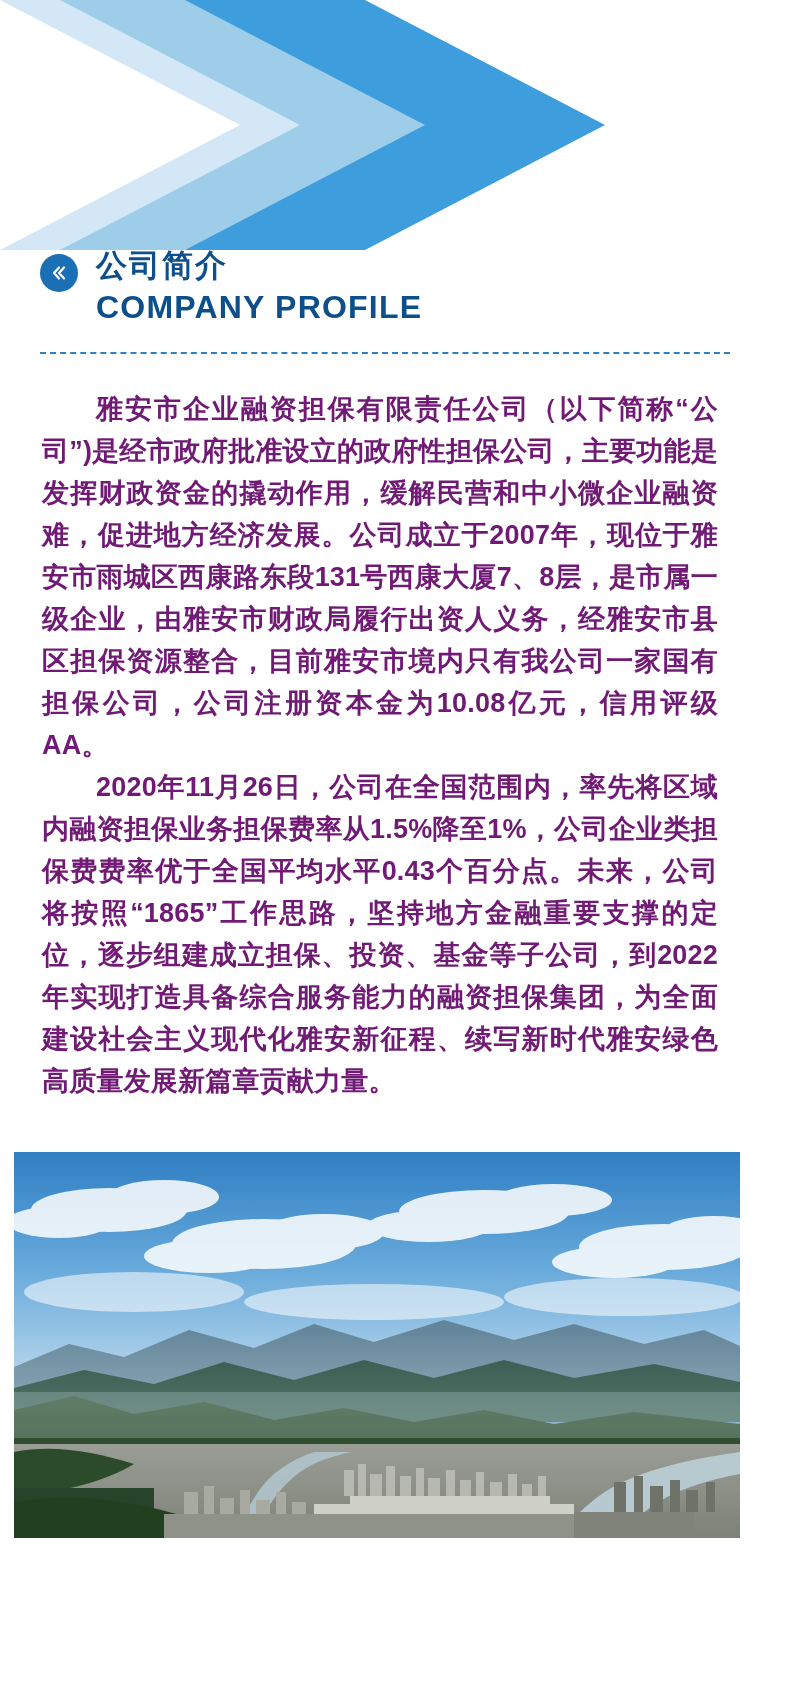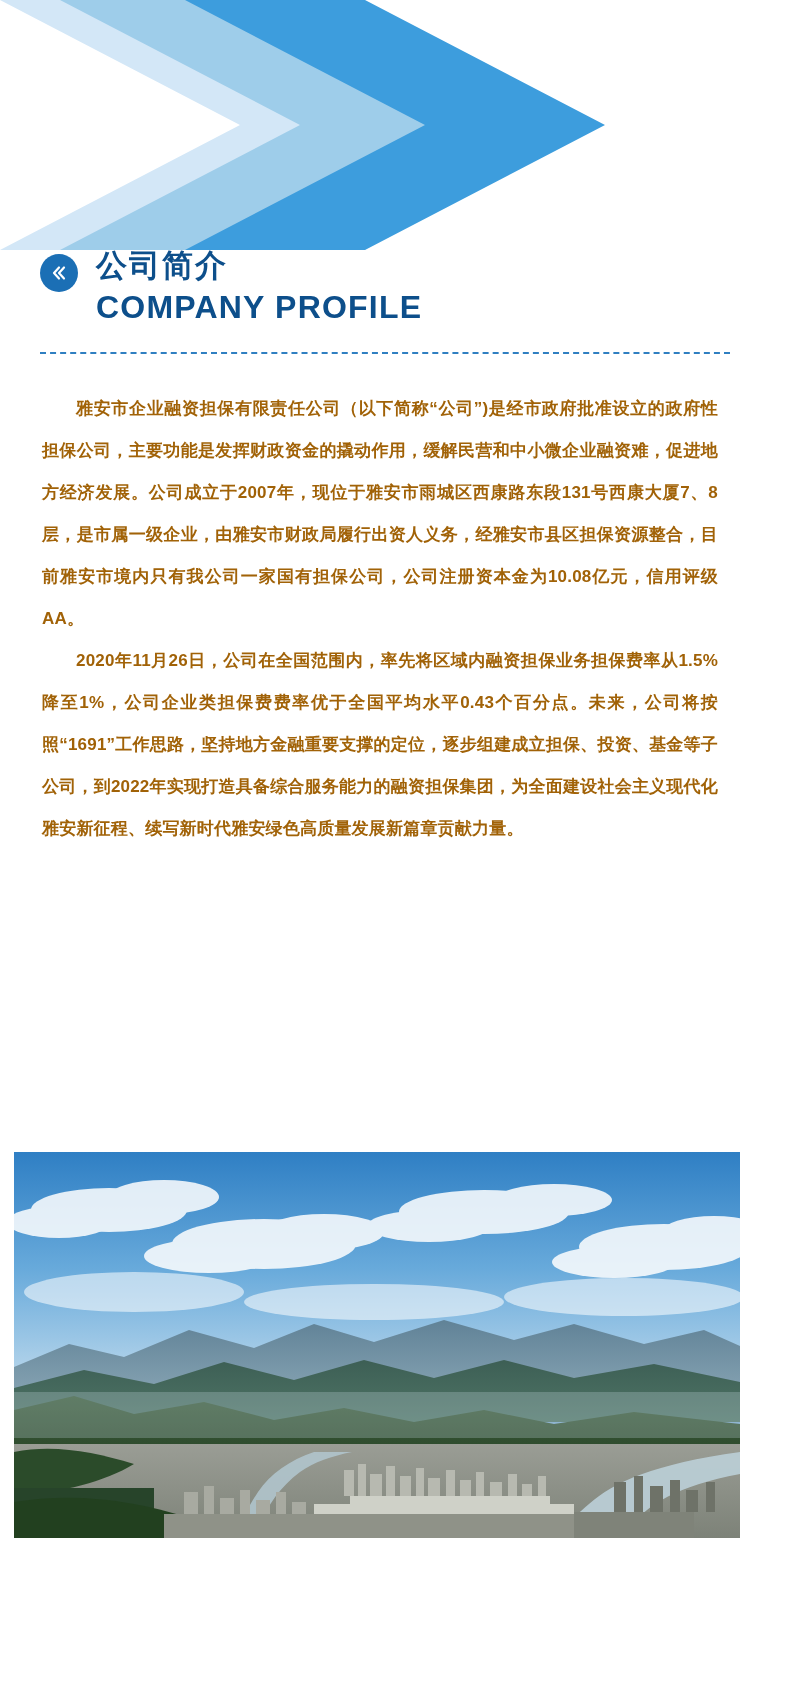--- a/index.html
+++ b/index.html
@@ -82,23 +82,23 @@
   }
 
   
   .body-text {
     position: absolute;
     left: 42px;
     top: 388px;
     width: 676px;
   }
   .para {
-    font-size: 17px;
-    font-weight: bold;
-    color: #a16207;
+    font-size: 27px;
+    font-weight: bold;
+    color: #701a75;
     line-height: 42px;
     text-align: justify;
     text-justify: inter-ideograph;
     text-indent: 2em;
     letter-spacing: 0.2px;
   }
   .para + .para { margin-top: 0px; }
 
   
   .photo {
@@ -142,21 +142,21 @@
         <div class="title-cn">公司简介</div>
         <div class="title-en">COMPANY PROFILE</div>
       </div>
     </div>
   </div>
 
   <div class="dashed-rule"></div>
 
   <div class="body-text">
     <p class="para">雅安市企业融资担保有限责任公司（以下简称“公司”)是经市政府批准设立的政府性担保公司，主要功能是发挥财政资金的撬动作用，缓解民营和中小微企业融资难，促进地方经济发展。公司成立于2007年，现位于雅安市雨城区西康路东段131号西康大厦7、8层，是市属一级企业，由雅安市财政局履行出资人义务，经雅安市县区担保资源整合，目前雅安市境内只有我公司一家国有担保公司，公司注册资本金为10.08亿元，信用评级AA。</p>
-    <p class="para">2020年11月26日，公司在全国范围内，率先将区域内融资担保业务担保费率从1.5%降至1%，公司企业类担保费费率优于全国平均水平0.43个百分点。未来，公司将按照“1691”工作思路，坚持地方金融重要支撑的定位，逐步组建成立担保、投资、基金等子公司，到2022年实现打造具备综合服务能力的融资担保集团，为全面建设社会主义现代化雅安新征程、续写新时代雅安绿色高质量发展新篇章贡献力量。</p>
+    <p class="para">2020年11月26日，公司在全国范围内，率先将区域内融资担保业务担保费率从1.5%降至1%，公司企业类担保费费率优于全国平均水平0.43个百分点。未来，公司将按照“1865”工作思路，坚持地方金融重要支撑的定位，逐步组建成立担保、投资、基金等子公司，到2022年实现打造具备综合服务能力的融资担保集团，为全面建设社会主义现代化雅安新征程、续写新时代雅安绿色高质量发展新篇章贡献力量。</p>
   </div>
 
   <div class="photo">
     <svg width="726" height="386" viewBox="0 0 726 386" xmlns="http://www.w3.org/2000/svg">
       <defs>
         <linearGradient id="sky" x1="0" y1="0" x2="0" y2="1">
           <stop offset="0%" stop-color="#2f7fc4"></stop>
           <stop offset="45%" stop-color="#68aadb"></stop>
           <stop offset="100%" stop-color="#cfe3f0"></stop>
         </linearGradient>

